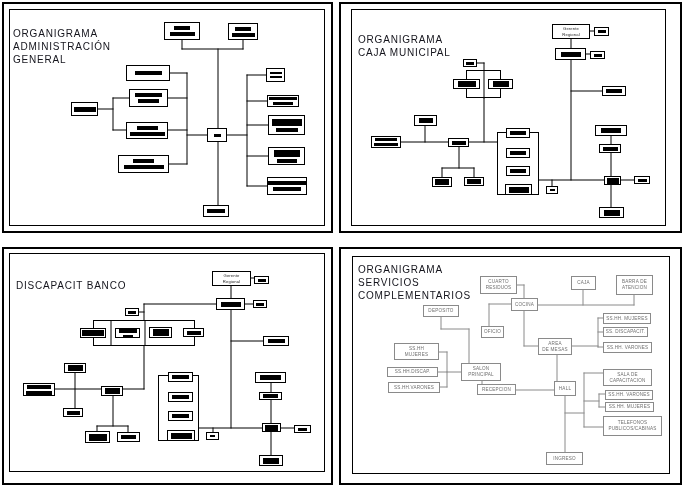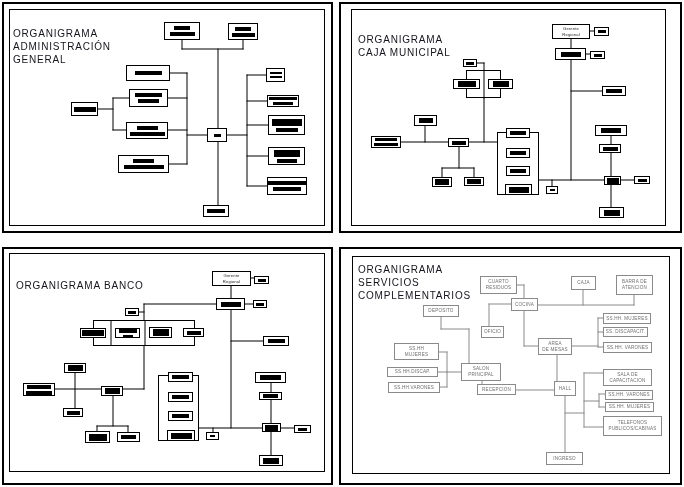--- a/index.html
+++ b/index.html
@@ -198,21 +198,21 @@
   <div class="n" style="left:604px;top:176px;width:17px;height:9px">
       <i style="width:12px;height:6px"></i>
     </div>
   <div class="n" style="left:634px;top:176px;width:16px;height:8px">
       <i style="width:9px;height:3px"></i>
     </div>
   <div class="n" style="left:599px;top:207px;width:25px;height:11px">
       <i style="width:16px;height:6px"></i>
     </div>
 
-  <div class="title" style="left:16px;top:279px">ORGANIGRAMA BANCO</div>
+  <div class="title" style="left:16px;top:279px">DISCAPACIT BANCO</div>
 
   <div class="nc" style="left:93px;top:320px;width:102px;height:26px"></div>
   <div class="nc" style="left:158px;top:375px;width:41px;height:66px"></div>
 
   <div class="n" style="left:212px;top:271px;width:39px;height:15px">
       <span class="txt">Gerente
 Regional</span>
     </div>
   <div class="n" style="left:254px;top:276px;width:15px;height:8px">
       <i style="width:8px;height:3px"></i>

